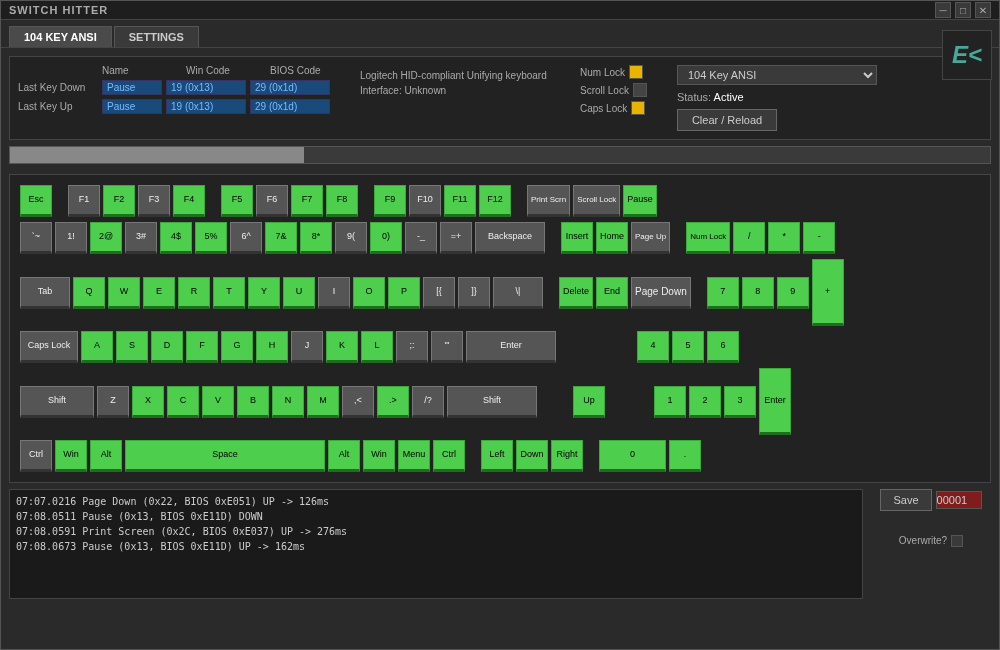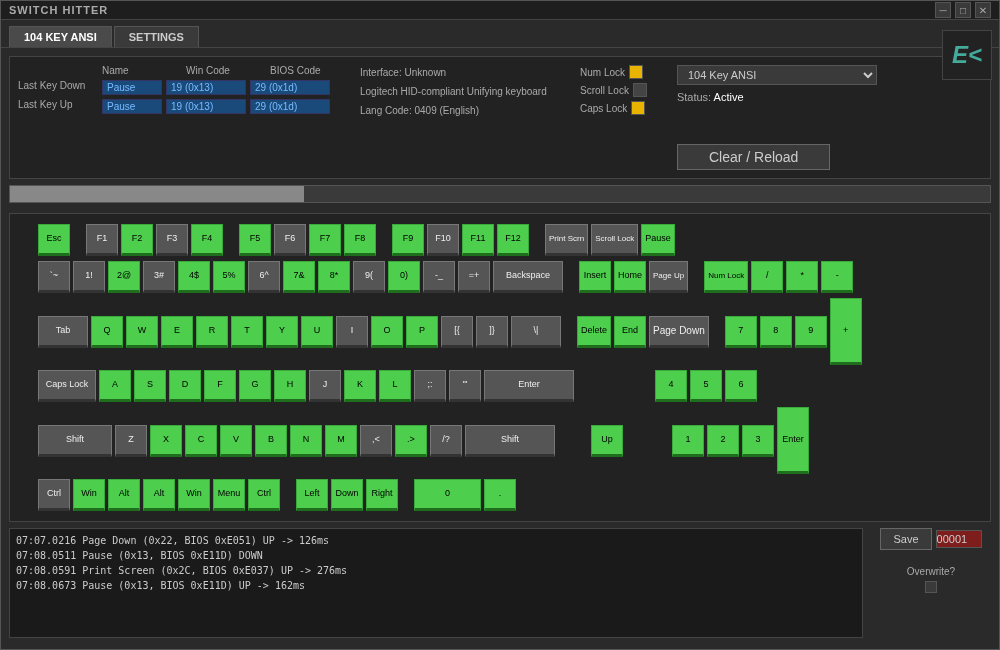--- a/index.html
+++ b/index.html
@@ -106,21 +106,21 @@
       border: 1px solid #444;
       padding: 8px;
       gap: 10px;
       align-items: flex-start;
     }
     #key-info {
       flex: 0 0 320px;
     }
     .info-row {
       display: flex;
-      align-items: flex-start;
+      align-items: center;
       gap: 4px;
       margin-bottom: 4px;
     }
     .info-label {
       width: 80px;
       color: #aaa;
       font-size: 10px;
     }
     .info-field {
       background: #1a4a7a;
@@ -186,24 +186,23 @@
       font-size: 11px;
       color: #aaa;
     }
     #status-value {
       color: #fff;
     }
     #clear-reload-btn {
       background: #3a3a3a;
       border: 1px solid #666;
       color: #ccc;
-      padding: 4px 31px;
+      padding: 4px 14px;
       cursor: pointer;
-      font-size: 14px;
-      margin-top: 35px;
+      font-size: 11px;
     }
     
     #progress-bar {
       background: #3a3a3a;
       border: 1px solid #555;
       height: 18px;
       margin: 0 0 4px 0;
     }
     #progress-fill {
       height: 100%;
@@ -216,21 +215,20 @@
       border: 1px solid #444;
       padding: 10px;
       display: flex;
       flex-direction: column;
       gap: 5px;
     }
     .kb-row {
       display: flex;
       gap: 3px;
       align-items: center;
-      margin-left: 18px;
     }
     .key {
       background: #555;
       border: 1px solid #777;
       border-bottom: 3px solid #333;
       color: #eee;
       font-size: 9px;
       display: flex;
       align-items: center;
       justify-content: center;
@@ -269,21 +267,21 @@
       overflow-y: auto;
       padding: 4px 6px;
       font-size: 10px;
       color: #ccc;
       font-family: monospace;
       line-height: 1.5;
     }
     #save-panel {
       display: flex;
       flex-direction: column;
-      gap: 16px;
+      gap: 24px;
       width: 120px;
       align-items: center;
     }
     #save-row {
       display: flex;
       gap: 4px;
       align-items: center;
     }
     #save-btn {
       background: #3a3a3a;
@@ -296,25 +294,24 @@
     #save-num {
       background: #7f1d1d;
       border: 1px solid #555;
       color: #ccc;
       width: 46px;
       padding: 2px 0;
       font-size: 11px;
     }
     #overwrite-row {
       display: flex;
-      align-items: center;
+      align-items: flex-start;
       gap: 4px;
       font-size: 10px;
       color: #aaa;
-      flex-direction: column;
     }
     #overwrite-check {
       width: 12px;
       height: 12px;
       background: #3a3a3a;
       border: 1px solid #555;
     }
   </style>
 </head>
 <body>
@@ -358,26 +355,25 @@
         </div>
         <div class="info-row">
           <div class="info-label">Last Key Up</div>
           <div class="info-field">Pause</div>
           <div class="info-field info-field-wide">19 (0x13)</div>
           <div class="info-field info-field-wide">29 (0x1d)</div>
         </div>
       </div>
 
       <div id="interface-info">
+        <div style="margin-top:4px;line-height:1.4;">Logitech HID-compliant Unifying keyboard</div>
         <div>
           <span>Interface: </span>
           <span>Unknown</span>
         </div>
-        <div style="margin-top:4px;line-height:1.4;">Logitech HID-compliant Unifying keyboard</div>
-        <div style="margin-top:4px;">Lang Code: 0409 (English)</div>
       </div>
 
       <div id="lock-panel">
         <div class="lock-row">
           <span>Num Lock</span>
           <div class="lock-led led-on"></div>
         </div>
         <div class="lock-row">
           <span>Scroll Lock</span>
           <div class="lock-led led-off"></div>
@@ -524,20 +520,21 @@
         <div class="key active-key">1</div>
         <div class="key active-key">2</div>
         <div class="key active-key">3</div>
         <div class="key active-key tall" style="min-width:32px;font-size:9px;">Enter</div>
       </div>
 
       <div class="kb-row">
         <div class="key">Ctrl</div>
         <div class="key active-key">Win</div>
         <div class="key active-key">Alt</div>
+        <div class="key space-key active-key">Space</div>
         <div class="key active-key">Alt</div>
         <div class="key active-key">Win</div>
         <div class="key active-key">Menu</div>
         <div class="key active-key">Ctrl</div>
         <div class="key-gap-sm"></div>
         <div class="key active-key">Left</div>
         <div class="key active-key">Down</div>
         <div class="key active-key">Right</div>
         <div class="key-gap-sm"></div>
         <div class="key active-key" style="min-width:67px;">0</div>

